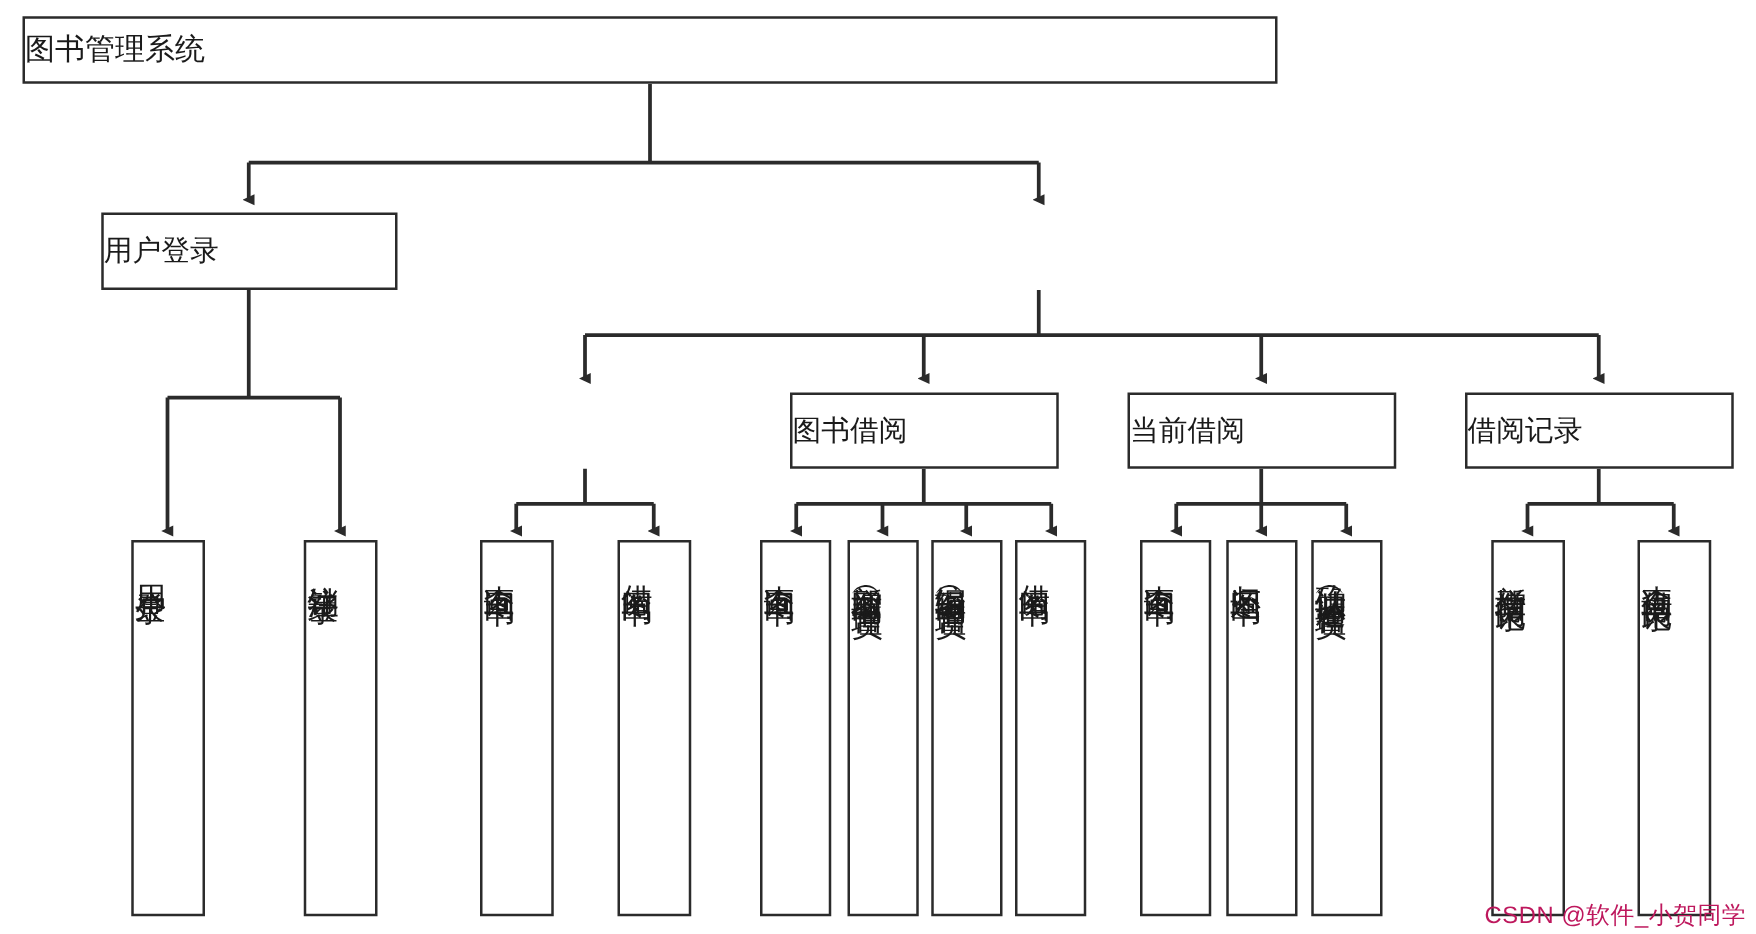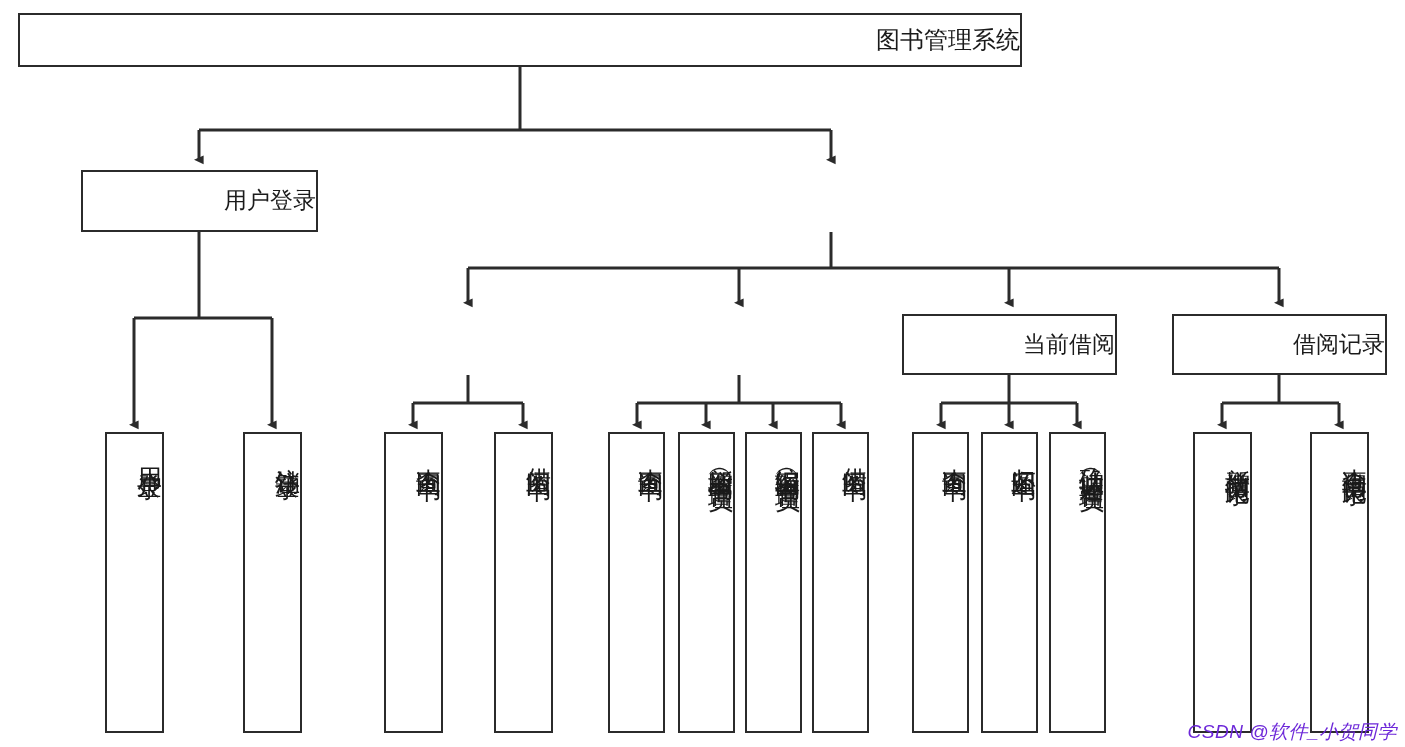--- a/index.html
+++ b/index.html
@@ -27,23 +27,22 @@
     height: 747px;
     pointer-events: none;
   }
   .node {
     position: absolute;
     box-sizing: border-box;
     background: #ffffff;
     border: 2.5px solid #2b2b2b;
     display: flex;
     align-items: center;
-    justify-content: flex-end;
+    justify-content: flex-start;
     overflow: hidden;
-    padding-left: 41px;
   }
   .node .label {
     color: #1a1a1a;
     text-align: center;
     line-height: 1.18;
     white-space: nowrap;
   }
   .node.horiz .label {
     font-size: 23px;
   }
@@ -59,24 +58,23 @@
     text-orientation: upright;
     font-size: 25px;
     letter-spacing: 3px;
     line-height: 1;
   }
   .watermark {
     position: absolute;
     right: 8px;
     bottom: 2px;
     font-size: 19px;
-    color: #6d28d9;
+    color: #be185d;
     letter-spacing: 0.5px;
     white-space: nowrap;
-    font-style: italic;
   }
 </style>
 </head>
 <body>
 
 <div id="canvas">
 
   <svg class="edges" viewBox="0 0 1405 747">
     <defs>
       <marker id="arrow" markerWidth="10" markerHeight="10" refX="5.2" refY="5" orient="auto" markerUnits="userSpaceOnUse">
@@ -128,20 +126,23 @@
   </svg>
 
   <div class="node root horiz" style="left:18px; top:13px; width:1004px; height:54px;">
     <span class="label">图书管理系统</span>
   </div>
 
   <div class="node horiz" style="left:81px; top:170px; width:237px; height:62px;">
     <span class="label">用户登录</span>
   </div>
 
+  <div class="node horiz" style="left:632px; top:314px; width:215px; height:61px;">
+    <span class="label">图书借阅</span>
+  </div>
   <div class="node horiz" style="left:1172px; top:314px; width:215px; height:61px;">
     <span class="label">借阅记录</span>
   </div>
   <div class="node horiz" style="left:902px; top:314px; width:215px; height:61px;">
     <span class="label">当前借阅</span>
   </div>
 
   <div class="node vert" style="left:105px; top:432px; width:59px; height:301px;">
     <span class="label">用户登录</span>
   </div>

